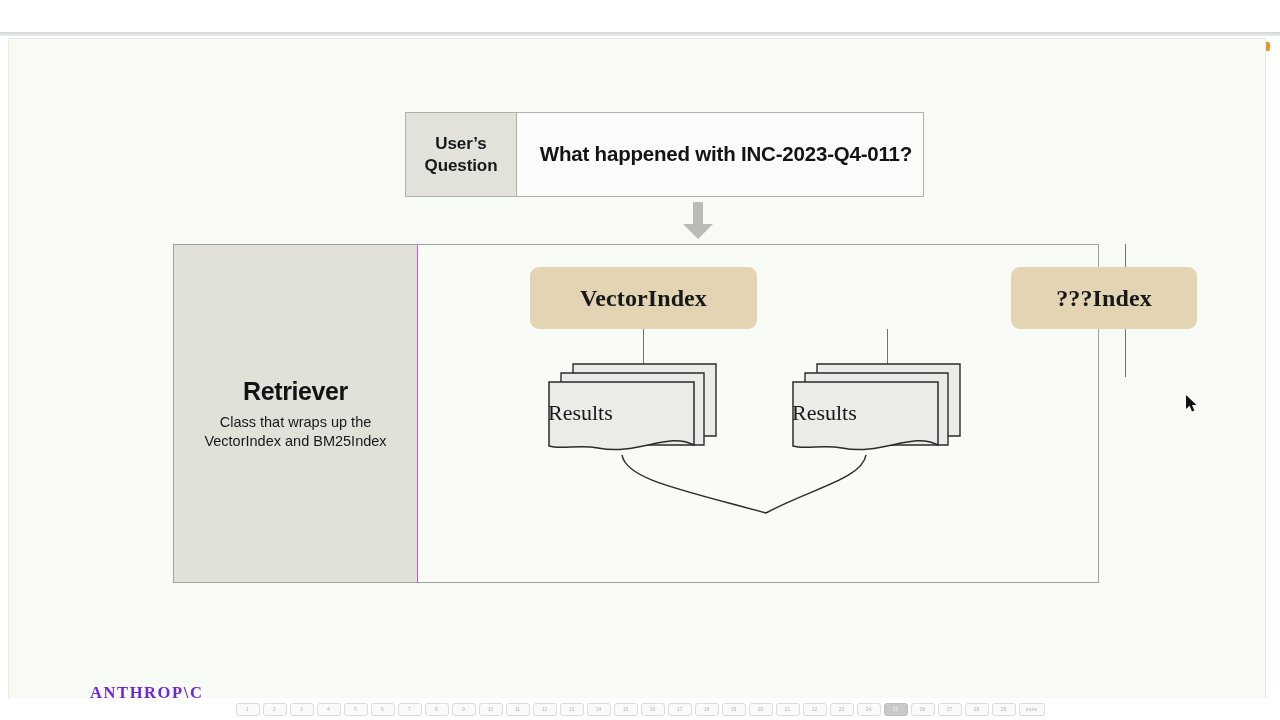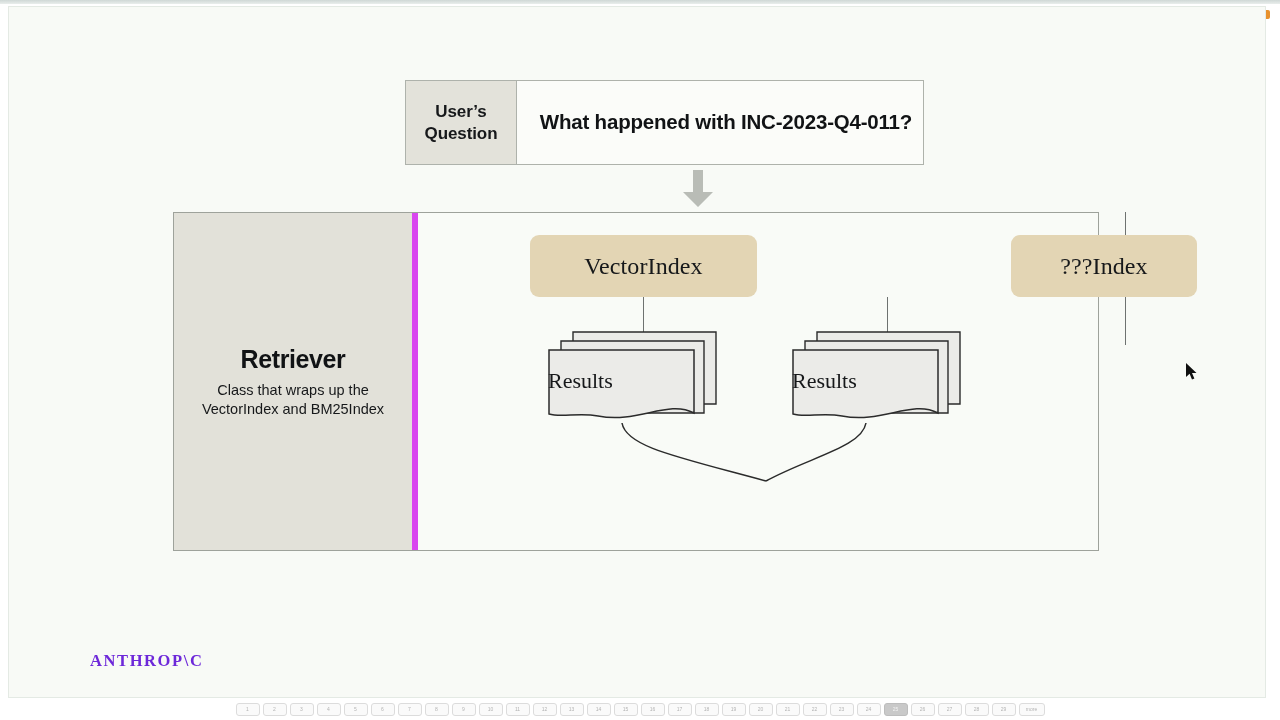--- a/index.html
+++ b/index.html
@@ -13,20 +13,21 @@
     overflow: hidden;
     font-family: "Liberation Sans", sans-serif;
     position: relative;
   }
 
   
   #app {
     position: absolute;
     inset: 0;
     background: #ffffff;
+    margin-top: 32px;
   }
   #top-edge {
     position: absolute;
     left: 0; top: 0;
     width: 1280px; height: 4px;
     background: linear-gradient(to bottom, #cfd8d6 0%, #e9eeec 100%);
   }
   #orange-dot {
     position: absolute;
     left: 1261px; top: 10px;
@@ -103,21 +104,21 @@
     width: 926px; height: 339px;
     box-sizing: border-box;
     border: 1px solid #9ea29b;
     background: #f9fbf7;
   }
   #retriever-panel {
     position: absolute;
     left: 0; top: 0;
     width: 244px; height: 337px;
     background: #e2e1d9;
-    border-right: 6px solid #d946ef;
+    border-right: 1px solid #d946ef;
     display: flex;
     flex-direction: column;
     align-items: center;
     justify-content: center;
     box-sizing: border-box;
   }
   #retriever-title {
     font-size: 25px;
     font-weight: 700;
     color: #111315;
@@ -135,21 +136,21 @@
   
   .index-box {
     position: absolute;
     height: 62px;
     background: #e3d5b4;
     border-radius: 9px;
     display: flex;
     align-items: center;
     justify-content: center;
     font-family: "Liberation Serif", serif;
-    font-weight: 400;
+    font-weight: 700;
     font-size: 24px;
     color: #16181a;
     letter-spacing: 0.1px;
   }
   #index-vector { left: 522px; top: 229px; width: 227px; }
   #index-bm25   { left: 766px; top: 229px; width: 227px; }
   #index-unknown{ left: 1003px; top: 229px; width: 186px; }
 
   
   .stem {

